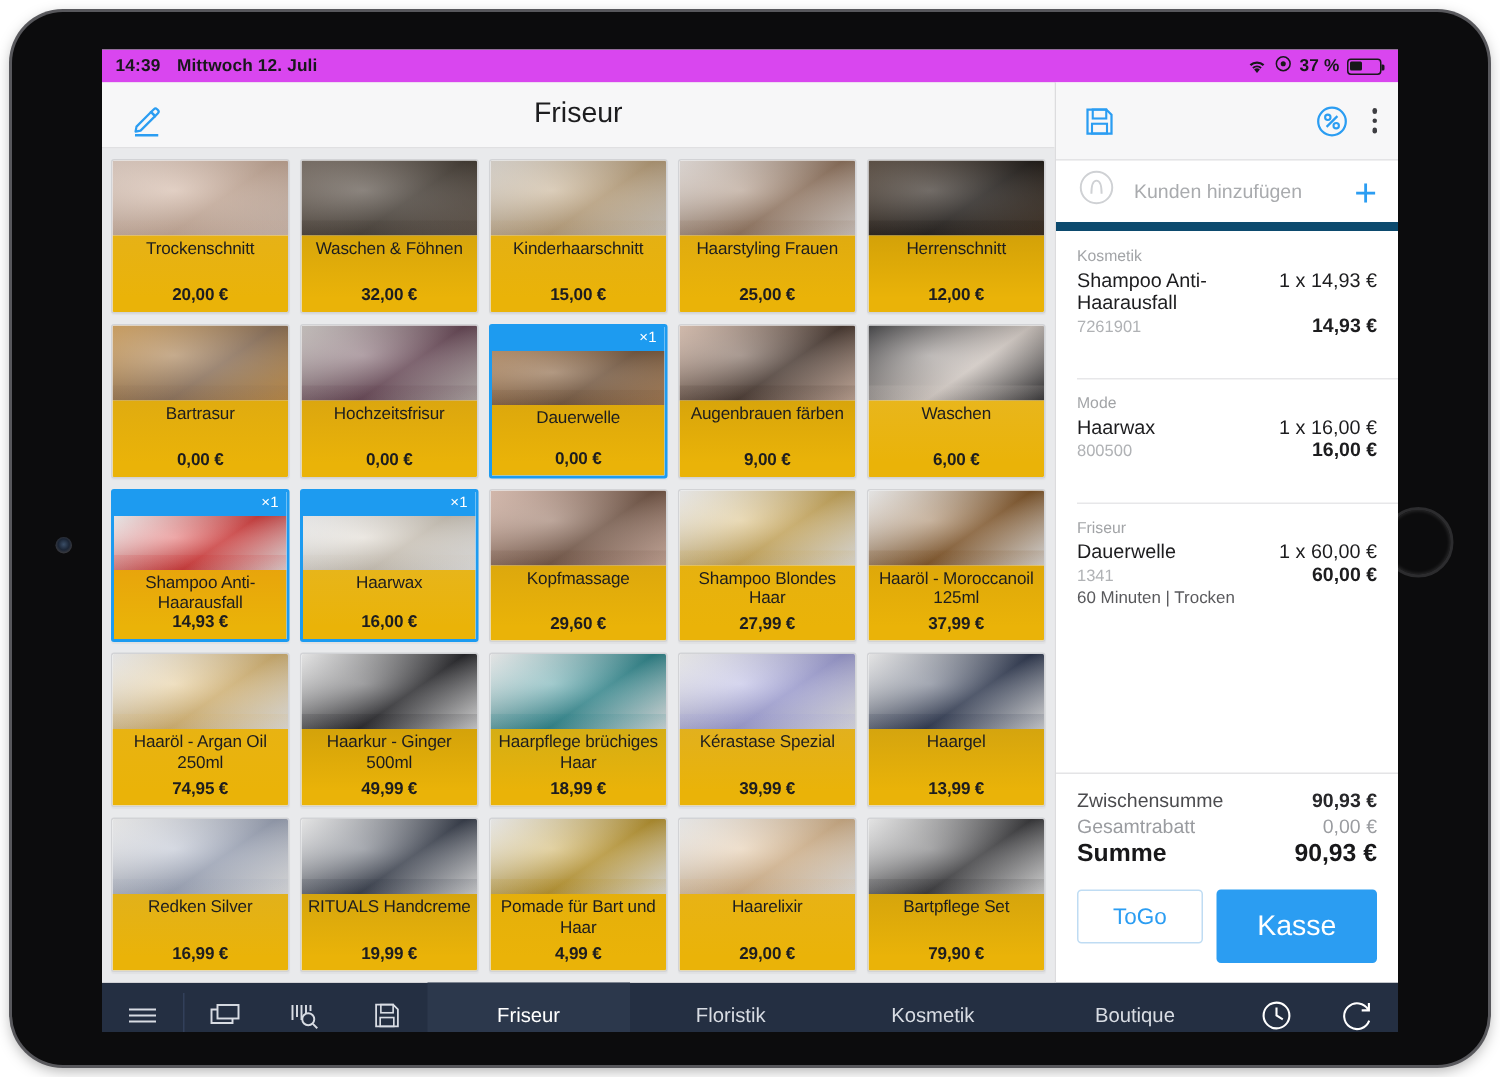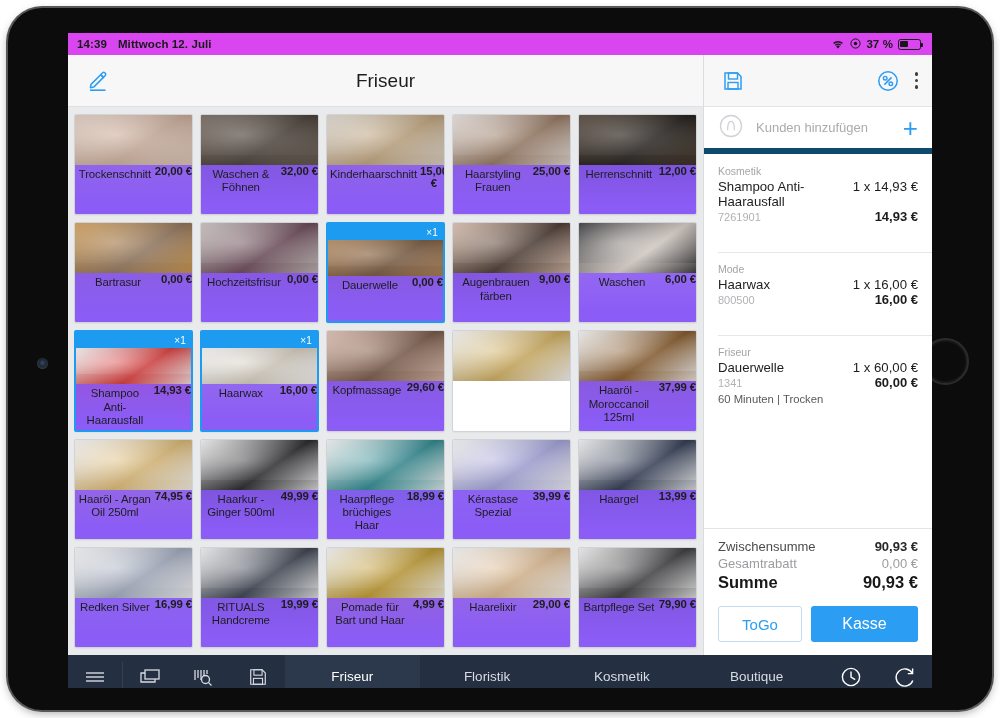--- a/index.html
+++ b/index.html
@@ -103,21 +103,21 @@
     justify-content:flex-start; padding:3px 3px 0; position:relative; z-index:2;
   }
   .card-name {
     font-size:11.4px; color:#1d1d1f; text-align:center; line-height:13.4px;
     letter-spacing:-.1px;
   }
   .card-price {
     font-size:11.4px; font-weight:bold; color:#1d1d1f; text-align:center;
     padding-bottom:5px; letter-spacing:-.1px;
   }
-  .card-body { flex:1; display:flex; justify-content:space-between; background:#8b5cf6; position:relative; }
+  .card-body { flex:1; display:flex; flex-direction:column; justify-content:space-between; background:#eab308; position:relative; }
   .card-ghost { position:absolute; left:0; right:0; top:-10px; bottom:0; opacity:.13; z-index:1; }
 
   
   #right-toolbar {
     height:52px; background:#f7f7f8; border-bottom:1px solid #e4e4e6;
     display:flex; align-items:center; padding:0 14px 0 18px;
   }
   #right-toolbar .sp { flex:1; }
   .tb-ico { cursor:pointer; display:flex; align-items:center; }
   #kebab { display:flex; flex-direction:column; gap:3px; margin-left:16px; cursor:pointer; }
@@ -151,22 +151,22 @@
   .tot-row.muted .tot-l, .tot-row.muted .tot-r { color:#9a9ca0; font-weight:normal; }
   .tot-row.big .tot-l, .tot-row.big .tot-r { font-size:16.5px; font-weight:bold; color:#18181a; }
 
   #actions { display:flex; gap:9px; padding:12px 14px 13px; }
   #togo {
     flex:0 0 84px; height:36px; border:1px solid #bfdcf3; border-radius:3px;
     background:#fff; color:#2b9df2; font-size:15px; display:flex;
     align-items:center; justify-content:center; cursor:pointer;
   }
   #kasse {
-    flex:1; height:36px; border-radius:3px; background:#2b9df2; color:#fff;
-    font-size:16px; display:flex; align-items:center; justify-content:center; cursor:pointer;
+    flex:1; height:49px; border-radius:3px; background:#2b9df2; color:#fff;
+    font-size:19px; display:flex; align-items:center; justify-content:center; cursor:pointer;
   }
 
   
   #bottomnav {
     height:43px; background:#242f42; display:flex; align-items:stretch; color:#cfd4dc;
   }
   .nav-ico {
     width:54px; display:flex; align-items:center; justify-content:center; cursor:pointer;
   }
   .nav-tab {
@@ -385,20 +385,27 @@
                 <div class="card-text">
                   <div class="card-name">Kopfmassage</div>
                 </div>
                 <div class="card-price" style="position: relative; z-index: 2;">29,60 €</div>
               </div>
             </div>
             <div class="card">
               <div class="card-img" style="background: linear-gradient(145deg, rgb(255, 255, 255) 0%, rgb(201, 164, 78) 58%, rgb(255, 255, 255) 100%);">
                 <div style="position: absolute; inset: 0px; background: radial-gradient(at 35% 40%, rgba(255, 255, 255, 0.35), rgba(0, 0, 0, 0.18));"></div>
               </div>
+              <div class="card-body">
+                <div class="card-ghost" style="background: linear-gradient(rgb(201, 164, 78) 0%, rgba(255, 255, 255, 0) 85%);"></div>
+                <div class="card-text">
+                  <div class="card-name">Shampoo Blondes Haar</div>
+                </div>
+                <div class="card-price" style="position: relative; z-index: 2;">27,99 €</div>
+              </div>
             </div>
             <div class="card">
               <div class="card-img" style="background: linear-gradient(145deg, rgb(255, 255, 255) 0%, rgb(122, 74, 24) 58%, rgb(255, 255, 255) 100%);">
                 <div style="position: absolute; inset: 0px; background: radial-gradient(at 35% 40%, rgba(255, 255, 255, 0.35), rgba(0, 0, 0, 0.18));"></div>
               </div>
               <div class="card-body">
                 <div class="card-ghost" style="background: linear-gradient(rgb(122, 74, 24) 0%, rgba(255, 255, 255, 0) 85%);"></div>
                 <div class="card-text">
                   <div class="card-name">Haaröl - Moroccanoil 125ml</div>
                 </div>

